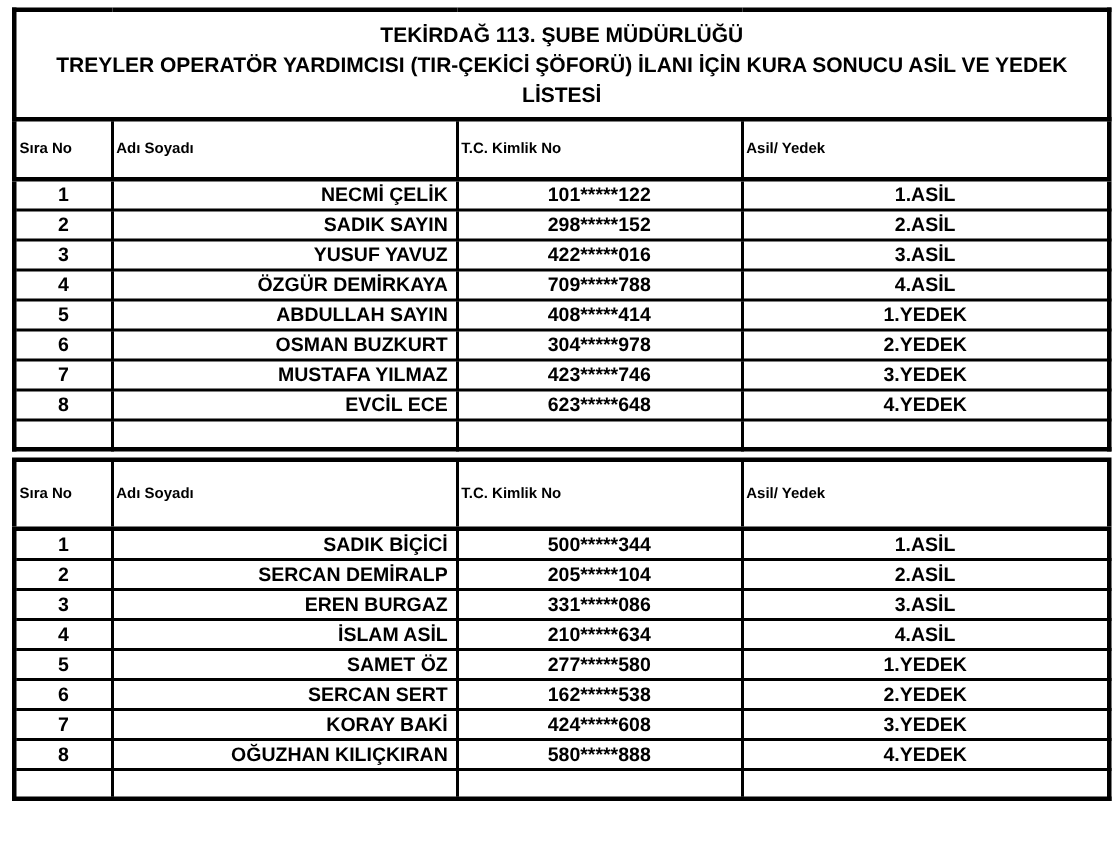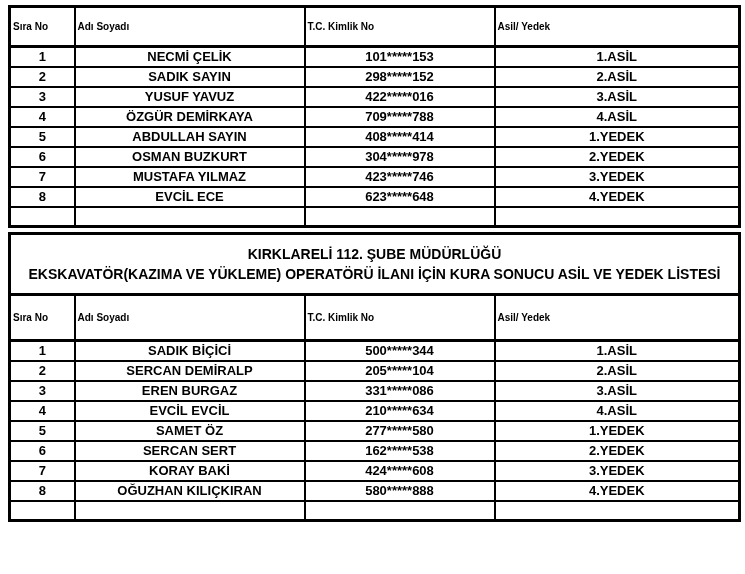--- a/index.html
+++ b/index.html
@@ -47,176 +47,176 @@
 
   tbody td {
     border: 2px solid #000;
     font-size: 13px;
     height: 20px;
     padding: 0 5px;
     white-space: nowrap;
     overflow: hidden;
   }
   td.c-no, td.c-tc, td.c-status { text-align: center; padding: 0 2px; }
-  td.c-name { text-align: center; margin-top: 48px; }
+  td.c-name { text-align: right; margin-top: 48px; }
 </style>
 </head>
 <body>
 
 <div class="doc">
 
   <div class="table-wrap t1">
+    <table>
+      <colgroup>
+          <col class="c1">
+          <col class="c2">
+          <col class="c3">
+          <col class="c4">
+        </colgroup>
+      <thead>
+        <tr>
+          <th class="title-cell" colspan="4">
+            <div>TEKİRDAĞ 113. ŞUBE MÜDÜRLÜĞÜ</div>
+            <div>TREYLER OPERATÖR YARDIMCISI (TIR-ÇEKİCİ ŞÖFORÜ) İLANI İÇİN KURA SONUCU ASİL VE YEDEK LİSTESİ</div>
+          </th>
+        </tr>
+        <tr class="header-row">
+          <th>Sıra No</th>
+          <th>Adı Soyadı</th>
+          <th>T.C. Kimlik No</th>
+          <th>Asil/ Yedek</th>
+        </tr>
+      </thead>
+      <tbody>
+          <tr>
+            <td class="c-no">1</td>
+            <td class="c-name">NECMİ ÇELİK</td>
+            <td class="c-tc">101*****122</td>
+            <td class="c-status">1.ASİL</td>
+          </tr>
+          <tr>
+            <td class="c-no">2</td>
+            <td class="c-name">SADIK SAYIN</td>
+            <td class="c-tc">298*****152</td>
+            <td class="c-status">2.ASİL</td>
+          </tr>
+          <tr>
+            <td class="c-no">3</td>
+            <td class="c-name">YUSUF YAVUZ</td>
+            <td class="c-tc">422*****016</td>
+            <td class="c-status">3.ASİL</td>
+          </tr>
+          <tr>
+            <td class="c-no">4</td>
+            <td class="c-name">ÖZGÜR DEMİRKAYA</td>
+            <td class="c-tc">709*****788</td>
+            <td class="c-status">4.ASİL</td>
+          </tr>
+          <tr>
+            <td class="c-no">5</td>
+            <td class="c-name">ABDULLAH SAYIN</td>
+            <td class="c-tc">408*****414</td>
+            <td class="c-status">1.YEDEK</td>
+          </tr>
+          <tr>
+            <td class="c-no">6</td>
+            <td class="c-name">OSMAN BUZKURT</td>
+            <td class="c-tc">304*****978</td>
+            <td class="c-status">2.YEDEK</td>
+          </tr>
+          <tr>
+            <td class="c-no">7</td>
+            <td class="c-name">MUSTAFA YILMAZ</td>
+            <td class="c-tc">423*****746</td>
+            <td class="c-status">3.YEDEK</td>
+          </tr>
+          <tr>
+            <td class="c-no">8</td>
+            <td class="c-name">EVCİL ECE</td>
+            <td class="c-tc">623*****648</td>
+            <td class="c-status">4.YEDEK</td>
+          </tr>
+          <tr>
+            <td class="c-no"></td>
+            <td class="c-name"></td>
+            <td class="c-tc"></td>
+            <td class="c-status"></td>
+          </tr>
+        </tbody>
+    </table>
+  </div>
+
+  <div class="table-wrap t2">
     <table>
       <colgroup>
           <col class="c1">
           <col class="c2">
           <col class="c3">
           <col class="c4">
         </colgroup>
       <thead>
         <tr class="header-row">
           <th>Sıra No</th>
           <th>Adı Soyadı</th>
           <th>T.C. Kimlik No</th>
           <th>Asil/ Yedek</th>
         </tr>
       </thead>
       <tbody>
           <tr>
             <td class="c-no">1</td>
-            <td class="c-name">NECMİ ÇELİK</td>
-            <td class="c-tc">101*****153</td>
+            <td class="c-name">SADIK BİÇİCİ</td>
+            <td class="c-tc">500*****344</td>
             <td class="c-status">1.ASİL</td>
           </tr>
           <tr>
             <td class="c-no">2</td>
-            <td class="c-name">SADIK SAYIN</td>
-            <td class="c-tc">298*****152</td>
+            <td class="c-name">SERCAN DEMİRALP</td>
+            <td class="c-tc">205*****104</td>
             <td class="c-status">2.ASİL</td>
           </tr>
           <tr>
             <td class="c-no">3</td>
-            <td class="c-name">YUSUF YAVUZ</td>
-            <td class="c-tc">422*****016</td>
+            <td class="c-name">EREN BURGAZ</td>
+            <td class="c-tc">331*****086</td>
             <td class="c-status">3.ASİL</td>
           </tr>
           <tr>
             <td class="c-no">4</td>
-            <td class="c-name">ÖZGÜR DEMİRKAYA</td>
-            <td class="c-tc">709*****788</td>
+            <td class="c-name">İSLAM ASİL</td>
+            <td class="c-tc">210*****634</td>
             <td class="c-status">4.ASİL</td>
           </tr>
           <tr>
             <td class="c-no">5</td>
-            <td class="c-name">ABDULLAH SAYIN</td>
-            <td class="c-tc">408*****414</td>
+            <td class="c-name">SAMET ÖZ</td>
+            <td class="c-tc">277*****580</td>
             <td class="c-status">1.YEDEK</td>
           </tr>
           <tr>
             <td class="c-no">6</td>
-            <td class="c-name">OSMAN BUZKURT</td>
-            <td class="c-tc">304*****978</td>
+            <td class="c-name">SERCAN SERT</td>
+            <td class="c-tc">162*****538</td>
             <td class="c-status">2.YEDEK</td>
           </tr>
           <tr>
             <td class="c-no">7</td>
-            <td class="c-name">MUSTAFA YILMAZ</td>
-            <td class="c-tc">423*****746</td>
+            <td class="c-name">KORAY BAKİ</td>
+            <td class="c-tc">424*****608</td>
             <td class="c-status">3.YEDEK</td>
           </tr>
           <tr>
             <td class="c-no">8</td>
-            <td class="c-name">EVCİL ECE</td>
-            <td class="c-tc">623*****648</td>
+            <td class="c-name">OĞUZHAN KILIÇKIRAN</td>
+            <td class="c-tc">580*****888</td>
             <td class="c-status">4.YEDEK</td>
           </tr>
           <tr>
             <td class="c-no"></td>
             <td class="c-name"></td>
             <td class="c-tc"></td>
             <td class="c-status"></td>
           </tr>
         </tbody>
     </table>
   </div>
 
-  <div class="table-wrap t2">
-    <table>
-      <colgroup>
-          <col class="c1">
-          <col class="c2">
-          <col class="c3">
-          <col class="c4">
-        </colgroup>
-      <thead>
-        <tr>
-          <th class="title-cell" colspan="4">
-            <div>KIRKLARELİ 112. ŞUBE MÜDÜRLÜĞÜ</div>
-            <div>EKSKAVATÖR(KAZIMA VE YÜKLEME) OPERATÖRÜ İLANI İÇİN KURA SONUCU ASİL VE YEDEK LİSTESİ</div>
-          </th>
-        </tr>
-        <tr class="header-row">
-          <th>Sıra No</th>
-          <th>Adı Soyadı</th>
-          <th>T.C. Kimlik No</th>
-          <th>Asil/ Yedek</th>
-        </tr>
-      </thead>
-      <tbody>
-          <tr>
-            <td class="c-no">1</td>
-            <td class="c-name">SADIK BİÇİCİ</td>
-            <td class="c-tc">500*****344</td>
-            <td class="c-status">1.ASİL</td>
-          </tr>
-          <tr>
-            <td class="c-no">2</td>
-            <td class="c-name">SERCAN DEMİRALP</td>
-            <td class="c-tc">205*****104</td>
-            <td class="c-status">2.ASİL</td>
-          </tr>
-          <tr>
-            <td class="c-no">3</td>
-            <td class="c-name">EREN BURGAZ</td>
-            <td class="c-tc">331*****086</td>
-            <td class="c-status">3.ASİL</td>
-          </tr>
-          <tr>
-            <td class="c-no">4</td>
-            <td class="c-name">EVCİL EVCİL</td>
-            <td class="c-tc">210*****634</td>
-            <td class="c-status">4.ASİL</td>
-          </tr>
-          <tr>
-            <td class="c-no">5</td>
-            <td class="c-name">SAMET ÖZ</td>
-            <td class="c-tc">277*****580</td>
-            <td class="c-status">1.YEDEK</td>
-          </tr>
-          <tr>
-            <td class="c-no">6</td>
-            <td class="c-name">SERCAN SERT</td>
-            <td class="c-tc">162*****538</td>
-            <td class="c-status">2.YEDEK</td>
-          </tr>
-          <tr>
-            <td class="c-no">7</td>
-            <td class="c-name">KORAY BAKİ</td>
-            <td class="c-tc">424*****608</td>
-            <td class="c-status">3.YEDEK</td>
-          </tr>
-          <tr>
-            <td class="c-no">8</td>
-            <td class="c-name">OĞUZHAN KILIÇKIRAN</td>
-            <td class="c-tc">580*****888</td>
-            <td class="c-status">4.YEDEK</td>
-          </tr>
-          <tr>
-            <td class="c-no"></td>
-            <td class="c-name"></td>
-            <td class="c-tc"></td>
-            <td class="c-status"></td>
-          </tr>
-        </tbody>
-    </table>
-  </div>
-
 </div>
 
 </body></html>

